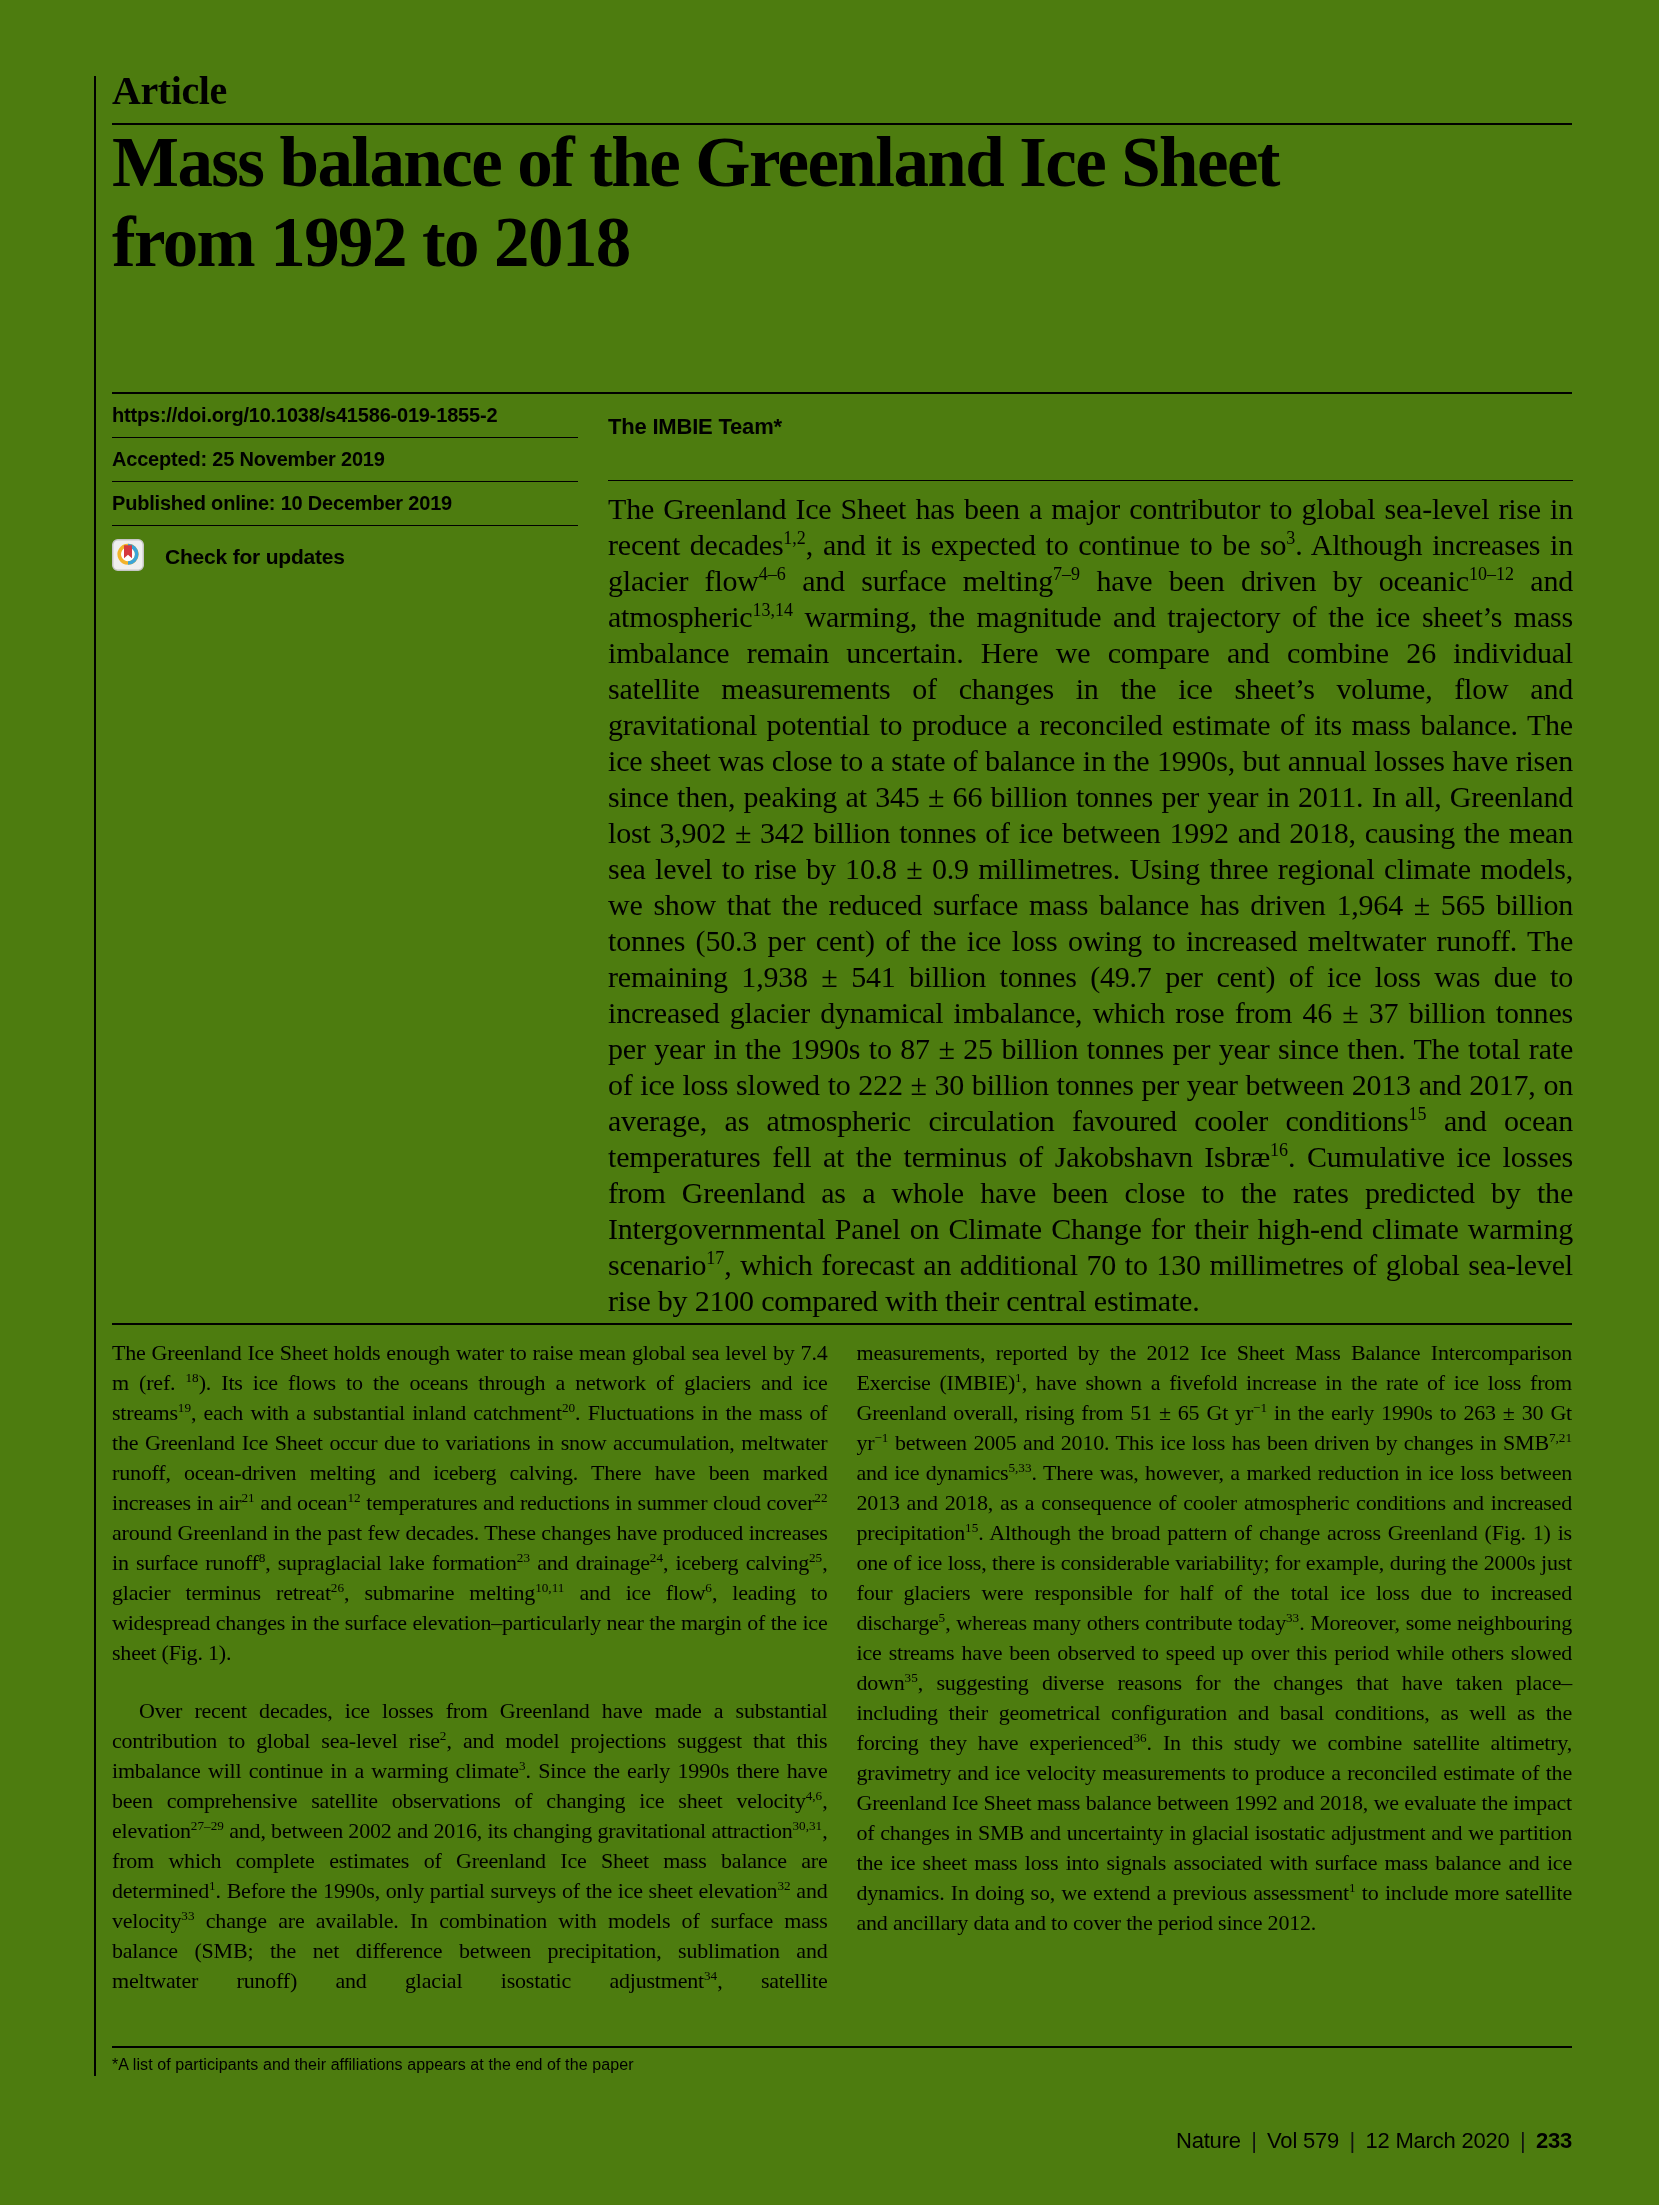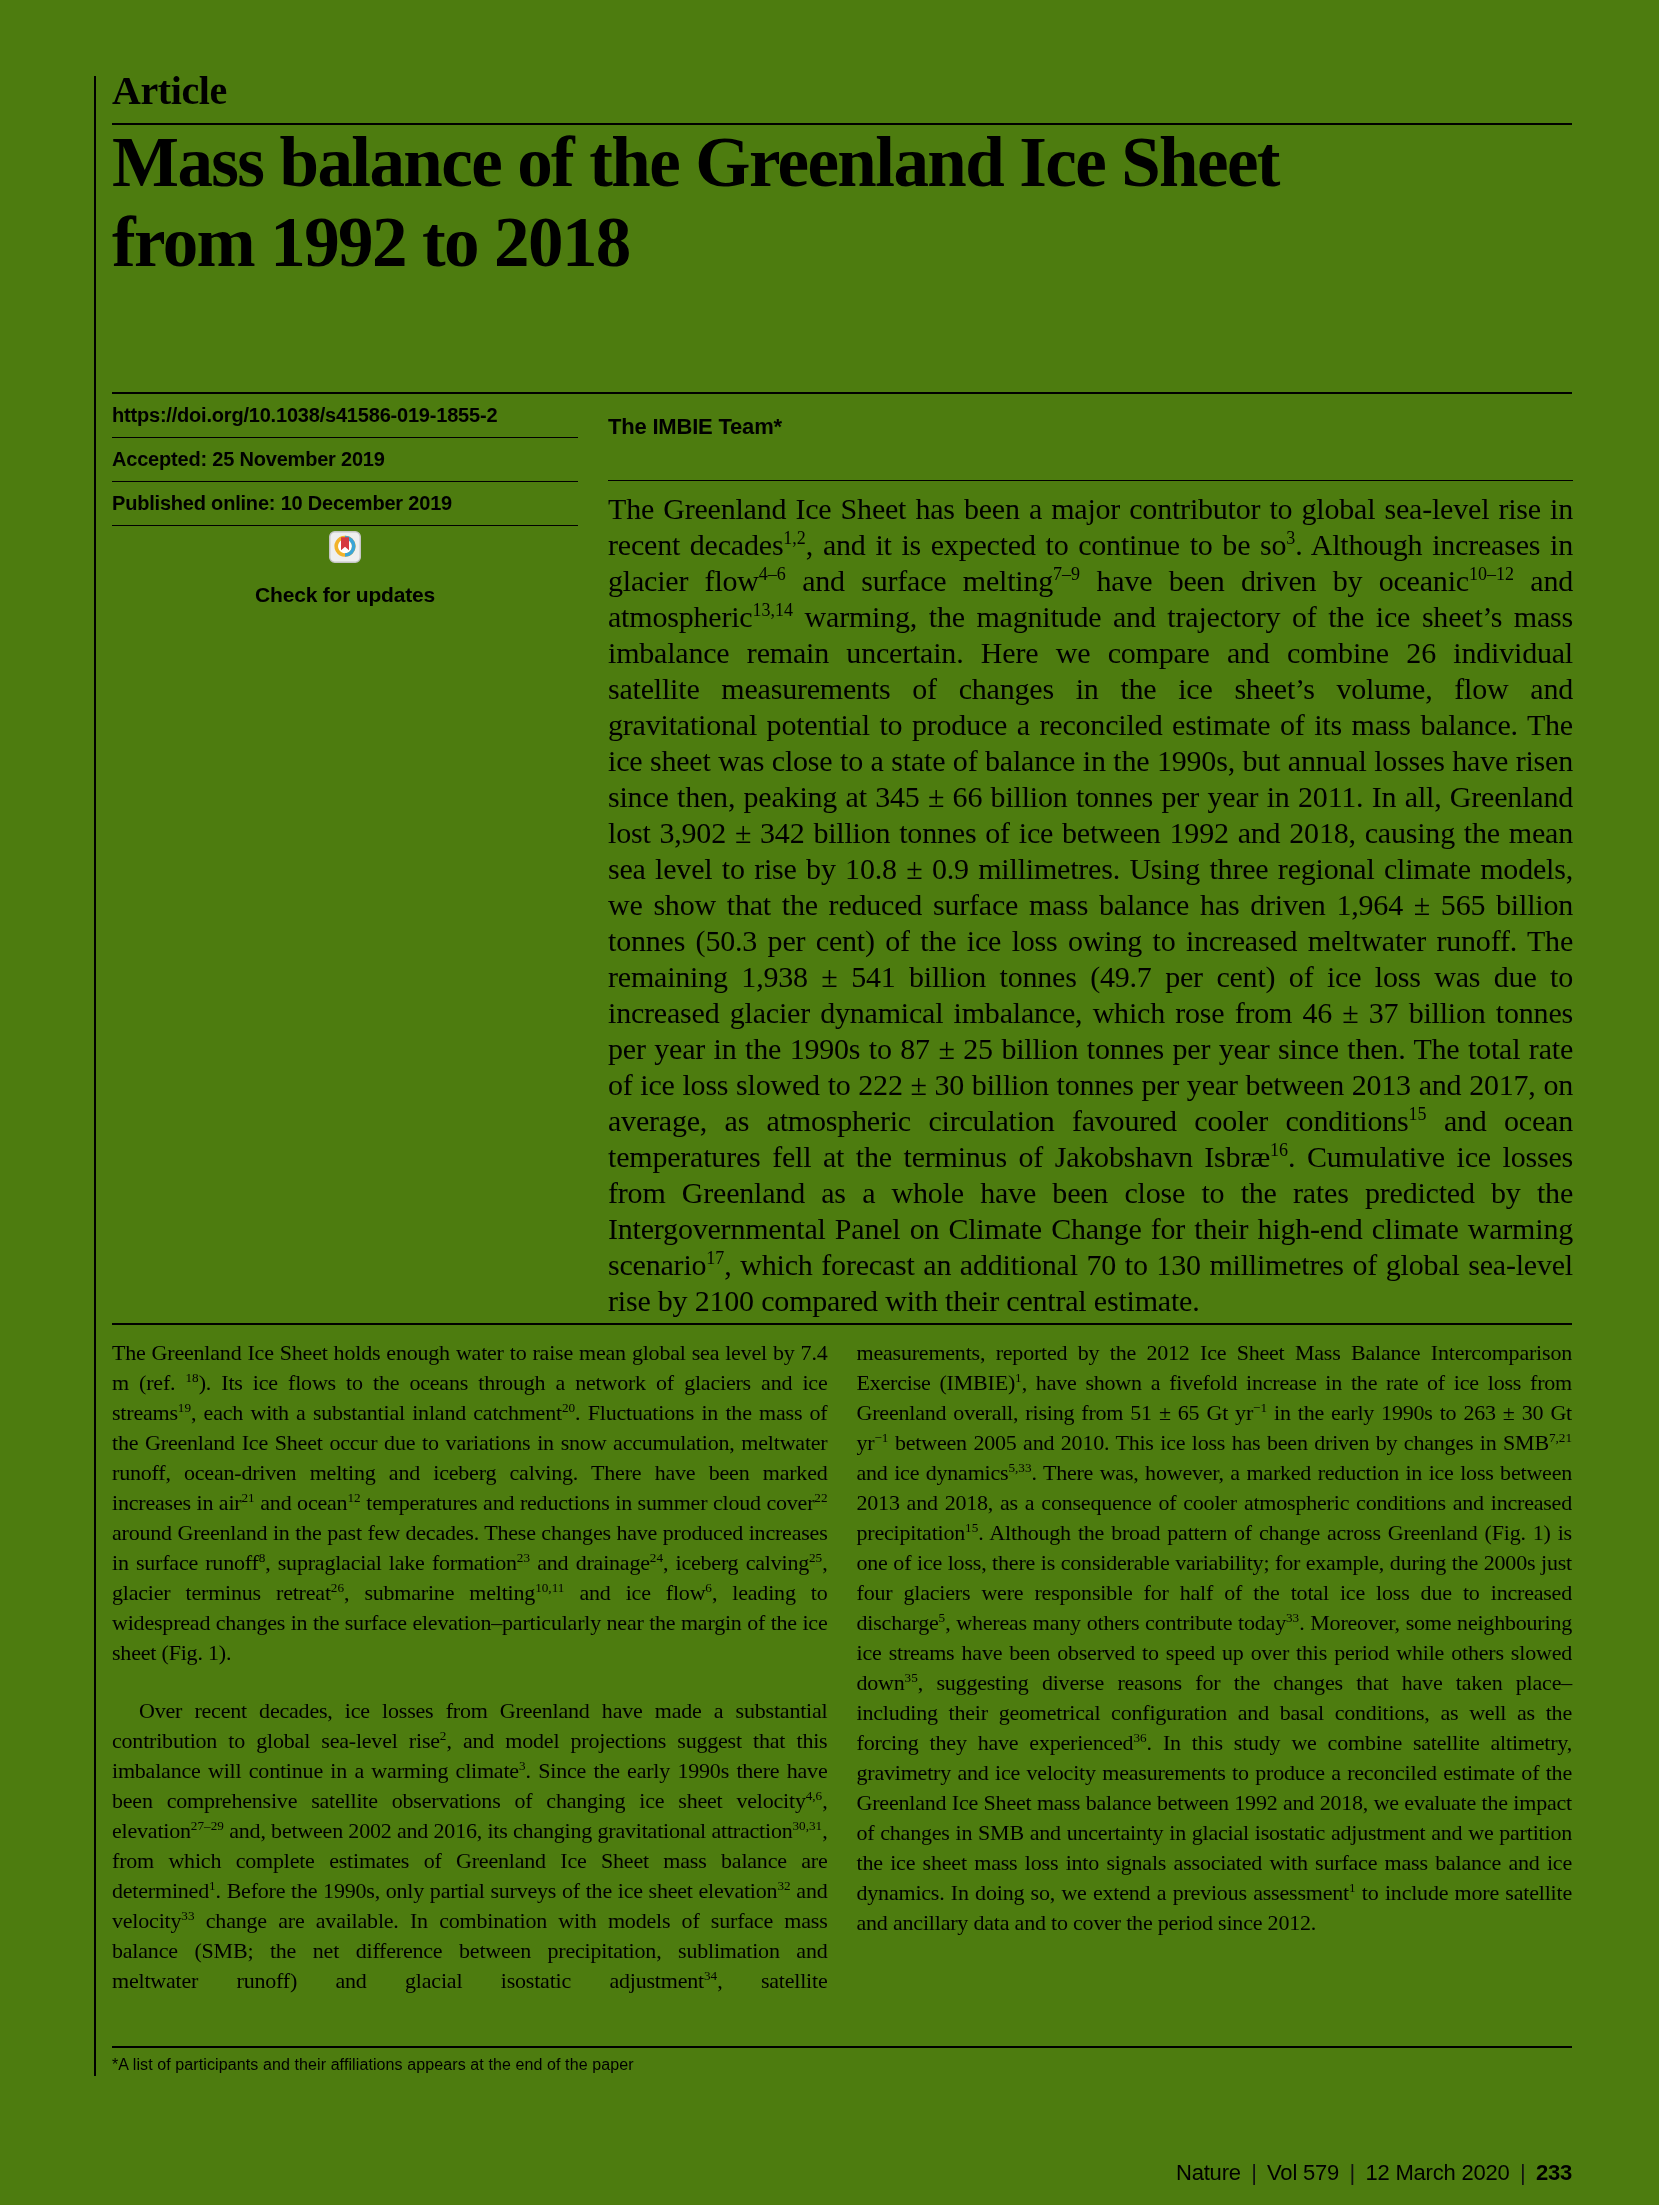--- a/index.html
+++ b/index.html
@@ -14,21 +14,21 @@
   .kicker { position:absolute; top:71px; left:0; font-size:40px; line-height:1; font-weight:700; letter-spacing:-0.4px; }
   .rule { position:absolute; left:0; width:100%; height:1.6px; background:#000; }
   #kicker-rule { top:123px; }
   .title { position:absolute; top:122px; left:0; width:100%; font-size:71px; line-height:80px; font-weight:700; letter-spacing:-1.6px; }
 
   #head-rule { top:392px; }
 
   .meta { position:absolute; top:394px; left:0; width:466px; font-family:"Liberation Sans","DejaVu Sans",sans-serif; }
   .meta-row { box-sizing:border-box; height:44px; border-bottom:1.6px solid #000; display:flex; align-items:center;
               font-size:20px; font-weight:700; letter-spacing:-0.2px; }
-  .meta-row.last { border-bottom:none; height:58px; padding-top:4.8px; gap:15px;flex-direction:column; }
+  .meta-row.last { border-bottom:none; height:58px; padding-top:4.8px; gap:21px; }
   .crossmark-label { font-size:21px; font-weight:700; }
 
   .byline-block { position:absolute; top:394px; left:496px; width:965px; box-sizing:border-box; height:87px;
                   border-bottom:1.6px solid #000; font-family:"Liberation Sans","DejaVu Sans",sans-serif;
                   font-size:22px; font-weight:700; padding-top:20px; letter-spacing:-0.2px; }
   .abstract { position:absolute; top:491px; left:496px; width:965px; font-size:30px; line-height:36px;
               text-align:justify; letter-spacing:-0.2px; }
 
   #body-rule { top:1323px; }
   .columns { position:absolute; top:1338px; left:0; width:100%; display:flex; gap:29px; }
@@ -36,21 +36,21 @@
   .col p { margin:0; }
   .col p.indent { text-indent:27px; }
   .col p.runover { text-align-last:justify;margin-top:28px; }
 
   sup { font-size:0.6em; line-height:0; vertical-align:super; letter-spacing:0; }
 
   #foot-rule { top:2046px; }
   .footnote { position:absolute; top:2056px; left:0; font-family:"Liberation Sans","DejaVu Sans",sans-serif;
               font-size:16px; letter-spacing:0.1px; }
   .footer { position:absolute; top:2128px; right:0; font-family:"Liberation Sans","DejaVu Sans",sans-serif;
-            font-size:22px; letter-spacing:-0.2px; white-space:nowrap;margin-top:32px; }
+            font-size:22px; letter-spacing:-0.2px; white-space:nowrap; }
   .footer .sep { padding:0 10.4px; font-weight:400; color:#111; }
   .footer .pg { font-weight:700; }
   .cm-badge { display:inline-block; }
 </style>
 </head>
 <body>
 
 <div class="page">
   <div class="vline"></div>
 

